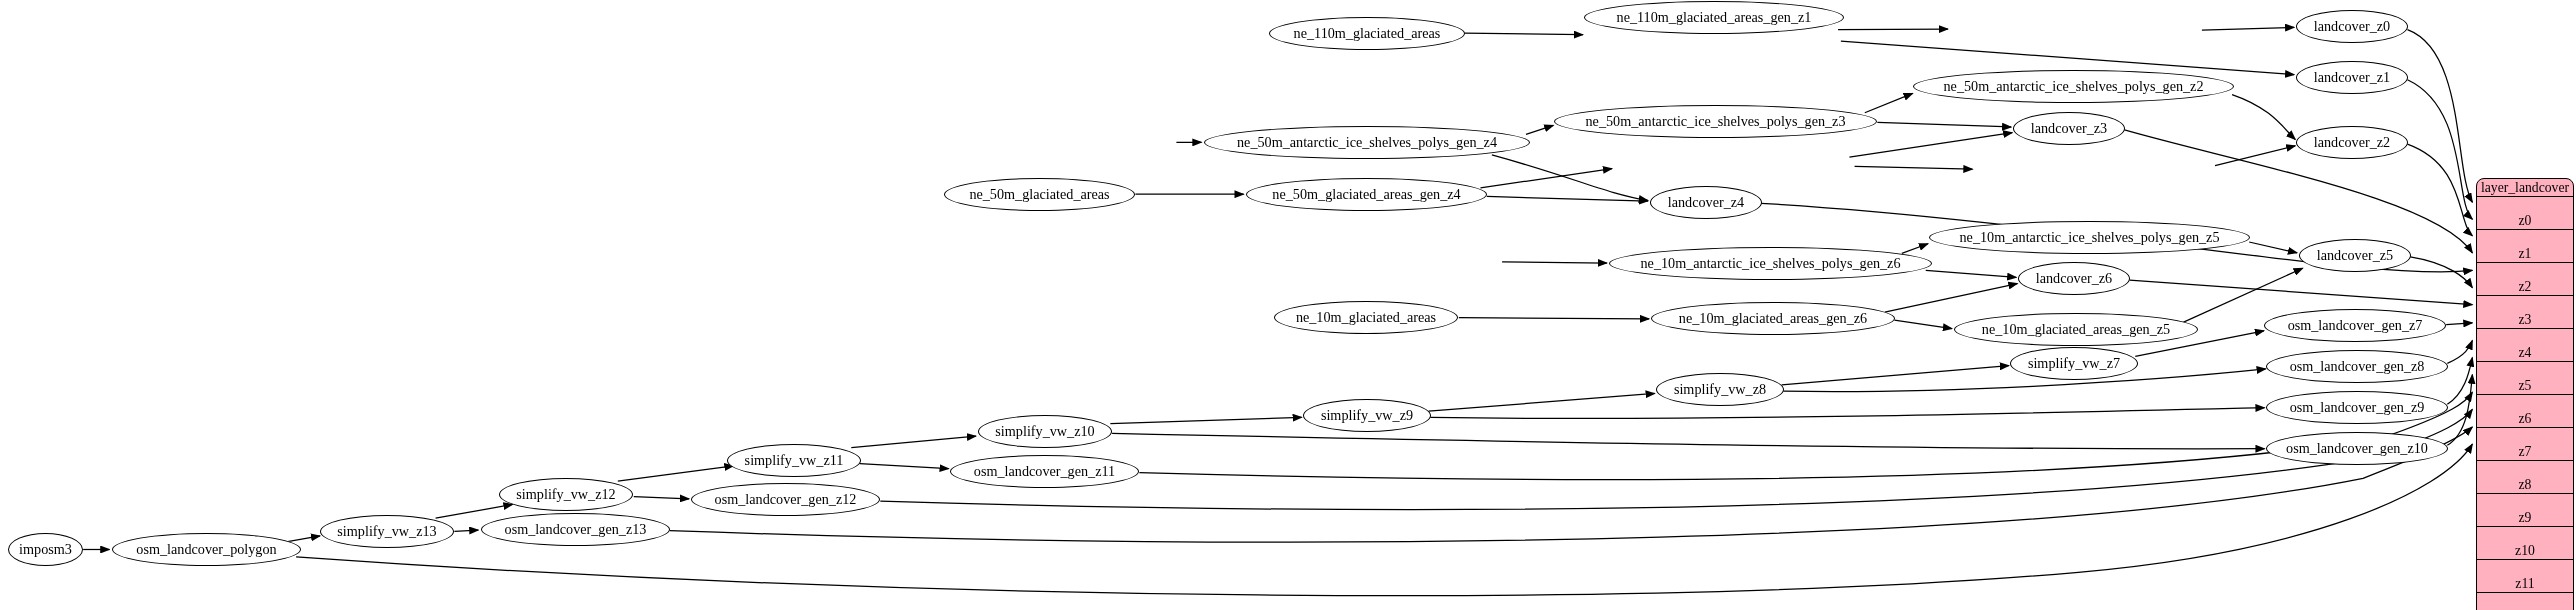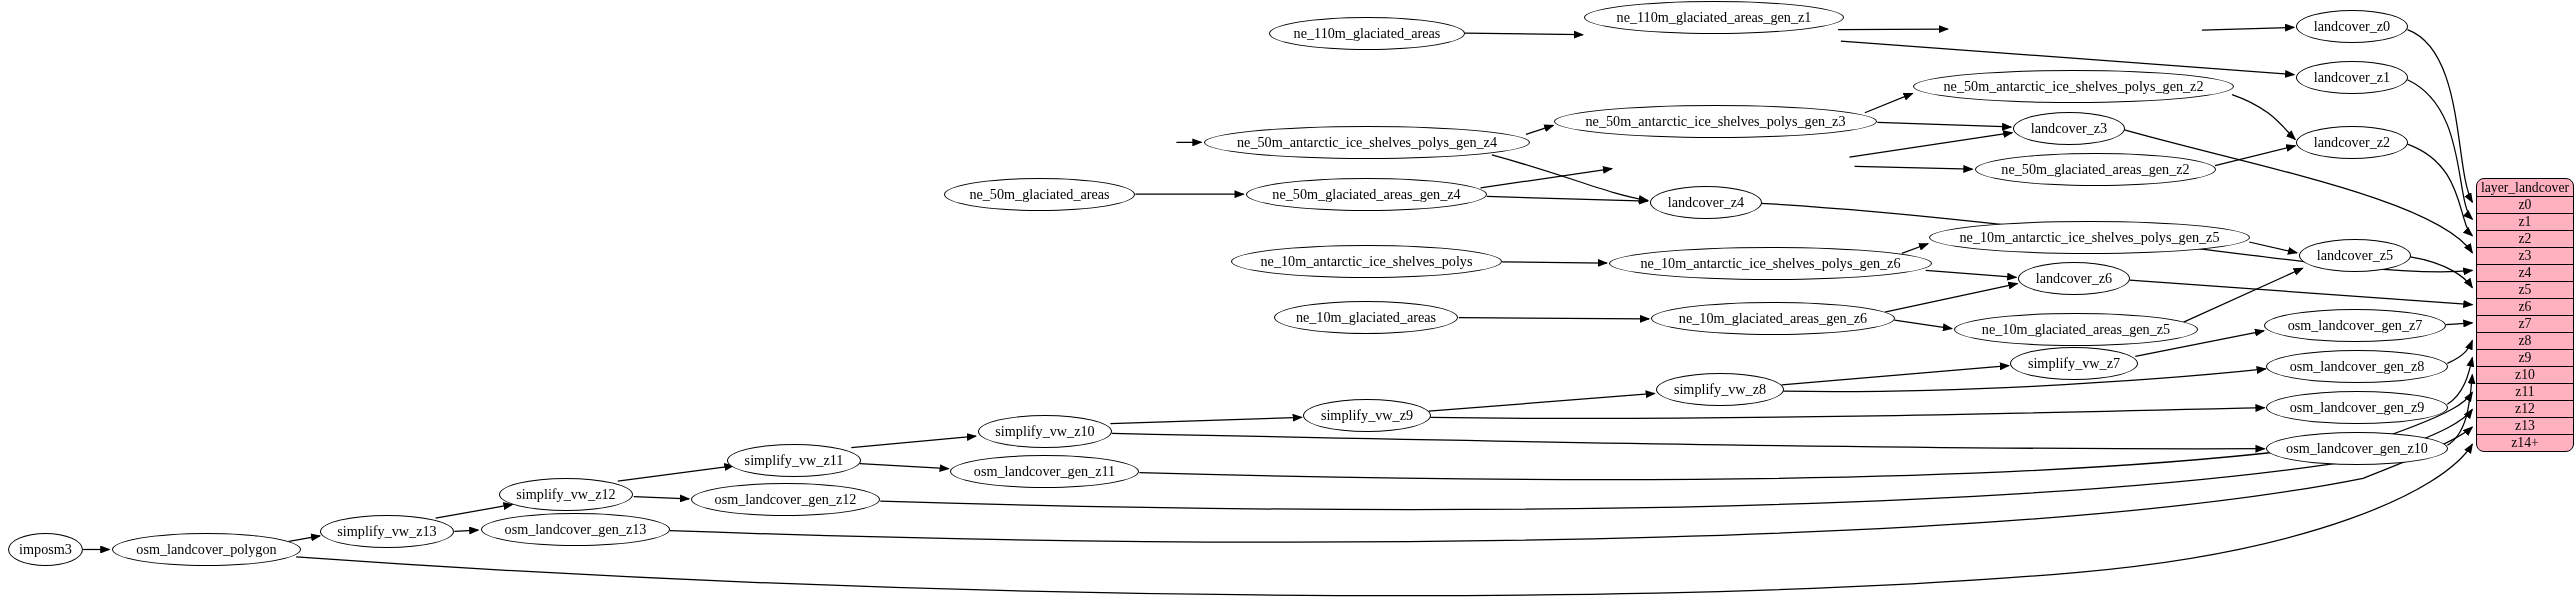--- a/index.html
+++ b/index.html
@@ -28,20 +28,21 @@
     overflow:hidden;
     font-size:13.7px;color:#000;
   }
   .dbtable .hdr{
     height:17px;display:flex;align-items:center;justify-content:center;
     border-bottom:1.1px solid #000;
   }
   .dbtable .row{
     height:16px;display:flex;align-items:center;justify-content:center;
     border-bottom:1.1px solid #000;
+    margin-top:16px;
   }
   .dbtable .row:last-child{border-bottom:none;text-align:right;}
 </style>
 </head>
 <body>
 
 <div class="canvas">
 
   <svg class="edges" width="2576" height="611" viewBox="0 0 4524 1073">
     <defs>
@@ -116,26 +117,24 @@
   <div class="node" style="left:1269px;top:16.5px;width:196px;height:33px">ne_110m_glaciated_areas</div>
   <div class="node" style="left:1584px;top:1px;width:260px;height:33px">ne_110m_glaciated_areas_gen_z1</div>
   <div class="node" style="left:2296px;top:10.2px;width:112px;height:33px">landcover_z0</div>
   <div class="node" style="left:2296px;top:61px;width:112px;height:33px">landcover_z1</div>
 
   <div class="node" style="left:1204px;top:126px;width:326px;height:33px">ne_50m_antarctic_ice_shelves_polys_gen_z4</div>
   <div class="node" style="left:1554px;top:105px;width:323px;height:33px">ne_50m_antarctic_ice_shelves_polys_gen_z3</div>
   <div class="node" style="left:1913px;top:70px;width:321px;height:33px">ne_50m_antarctic_ice_shelves_polys_gen_z2</div>
   <div class="node" style="left:944px;top:178px;width:191px;height:33px">ne_50m_glaciated_areas</div>
   <div class="node" style="left:1246px;top:178px;width:241px;height:33px">ne_50m_glaciated_areas_gen_z4</div>
-  <div class="node" style="left:1975px;top:153px;width:241px;height:33px">ne_50m_glaciated_areas_gen_z2</div>
   <div class="node" style="left:2296px;top:126px;width:112px;height:33px">landcover_z2</div>
   <div class="node" style="left:2013px;top:112px;width:112px;height:33px">landcover_z3</div>
   <div class="node" style="left:1650px;top:186px;width:112px;height:33px">landcover_z4</div>
 
-  <div class="node" style="left:1231px;top:245px;width:271px;height:33px">ne_10m_antarctic_ice_shelves_polys</div>
   <div class="node" style="left:1609px;top:247px;width:323px;height:33px">ne_10m_antarctic_ice_shelves_polys_gen_z6</div>
   <div class="node" style="left:1929px;top:221px;width:321px;height:33px">ne_10m_antarctic_ice_shelves_polys_gen_z5</div>
   <div class="node" style="left:1274px;top:301px;width:184px;height:33px">ne_10m_glaciated_areas</div>
   <div class="node" style="left:1651px;top:302px;width:244px;height:33px">ne_10m_glaciated_areas_gen_z6</div>
   <div class="node" style="left:1954px;top:313px;width:244px;height:33px">ne_10m_glaciated_areas_gen_z5</div>
   <div class="node" style="left:2299px;top:239px;width:112px;height:33px">landcover_z5</div>
   <div class="node" style="left:2018px;top:262px;width:112px;height:33px">landcover_z6</div>
 
   <div class="node" style="left:8px;top:533px;width:75px;height:33px">imposm3</div>
   <div class="node" style="left:112px;top:533px;width:189px;height:33px">osm_landcover_polygon</div>

